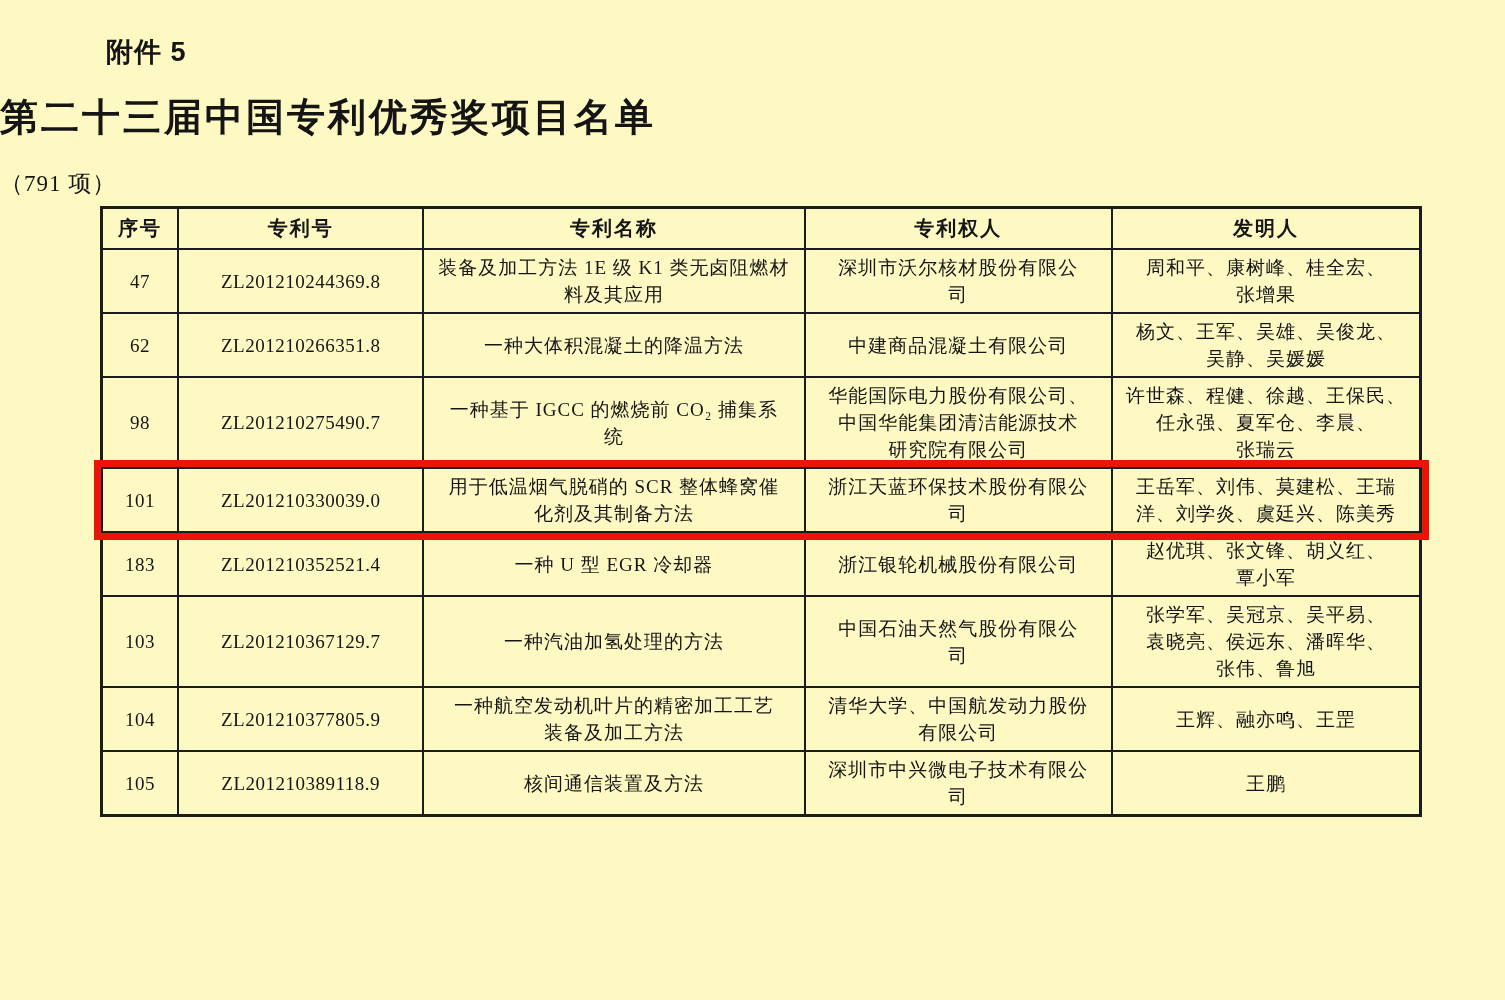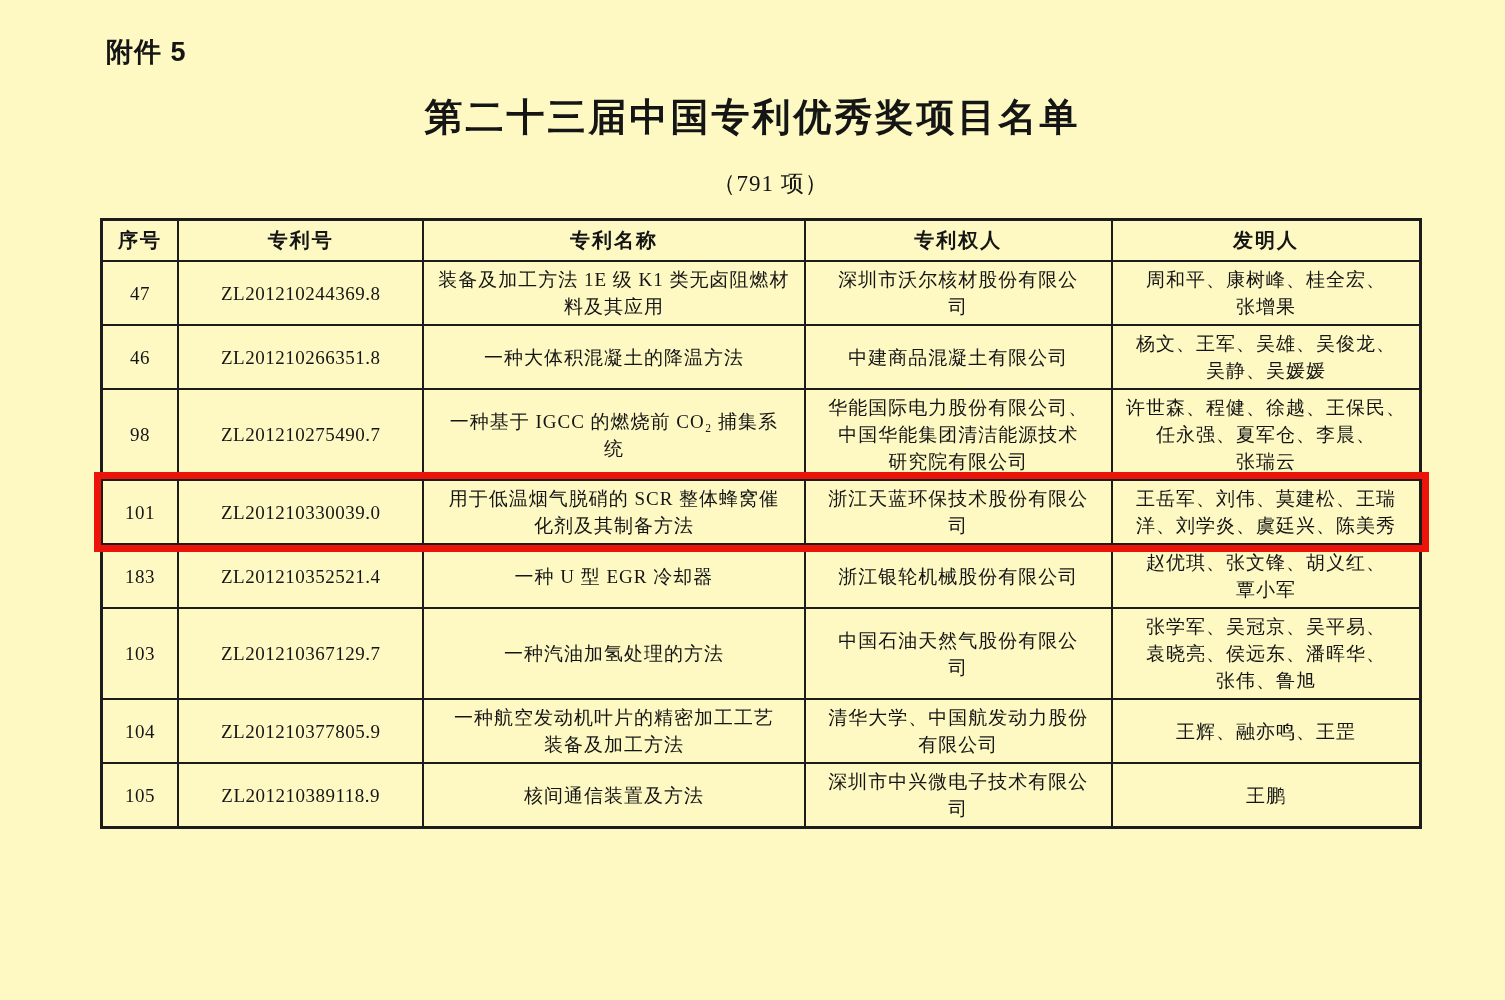--- a/index.html
+++ b/index.html
@@ -22,40 +22,38 @@
     top: 34px;
     font-size: 27px;
     font-weight: 700;
     font-family: "Liberation Sans", "DejaVu Sans", sans-serif;
     letter-spacing: 1px;
   }
   .doc-title {
     position: absolute;
     left: 0; right: 0;
     top: 92px;
-    text-align: center;
+    text-align: left;
     font-size: 38px;
     font-weight: 700;
     letter-spacing: 3px;
   }
   .doc-subtitle {
     position: absolute;
     left: 0; right: 0;
     top: 168px;
-    text-align: center;
+    text-align: left;
     font-size: 23px;
     letter-spacing: 1px;
-    padding-left: 36px;
   }
   .table-wrap {
     position: absolute;
     left: 100px;
     top: 206px;
     width: 1322px;
-    margin-top: 12px;
   }
   table.patent-table {
     width: 100%;
     border-collapse: collapse;
     border: 3px solid #1c1c1c;
   }
   .patent-table th, .patent-table td {
     border: 2px solid #1c1c1c;
     text-align: center;
     vertical-align: middle;
@@ -116,21 +114,21 @@
           <td class="num-cell">47</td>
           <td class="num-cell">ZL201210244369.8</td>
           <td>装备及加工方法 1E 级 K1 类无卤阻燃材
 料及其应用</td>
           <td>深圳市沃尔核材股份有限公
 司</td>
           <td>周和平、康树峰、桂全宏、
 张增果</td>
         </tr>
         <tr>
-          <td class="num-cell">46</td>
+          <td class="num-cell">62</td>
           <td class="num-cell">ZL201210266351.8</td>
           <td>一种大体积混凝土的降温方法</td>
           <td>中建商品混凝土有限公司</td>
           <td>杨文、王军、吴雄、吴俊龙、
 吴静、吴媛媛</td>
         </tr>
         <tr>
           <td class="num-cell">98</td>
           <td class="num-cell">ZL201210275490.7</td>
           <td>一种基于 IGCC 的燃烧前 CO₂ 捕集系

